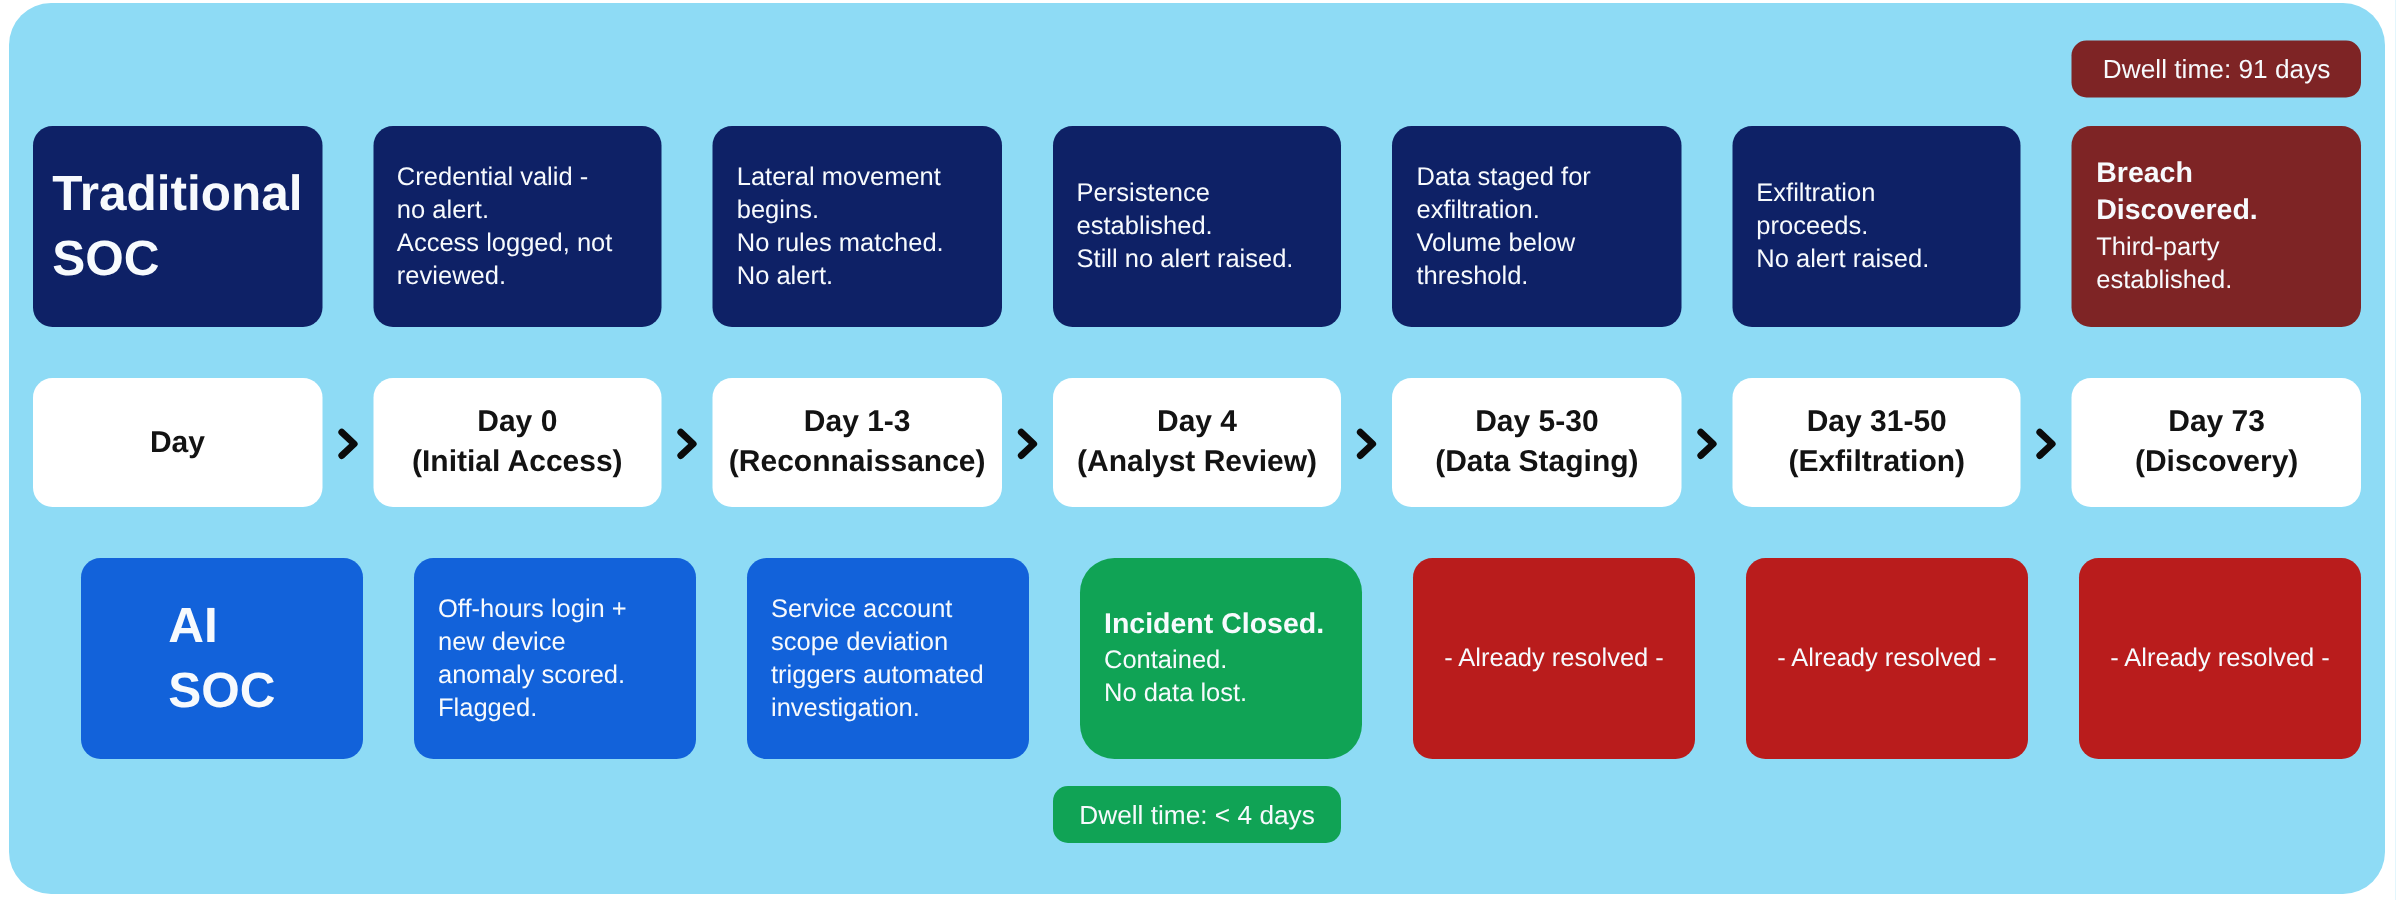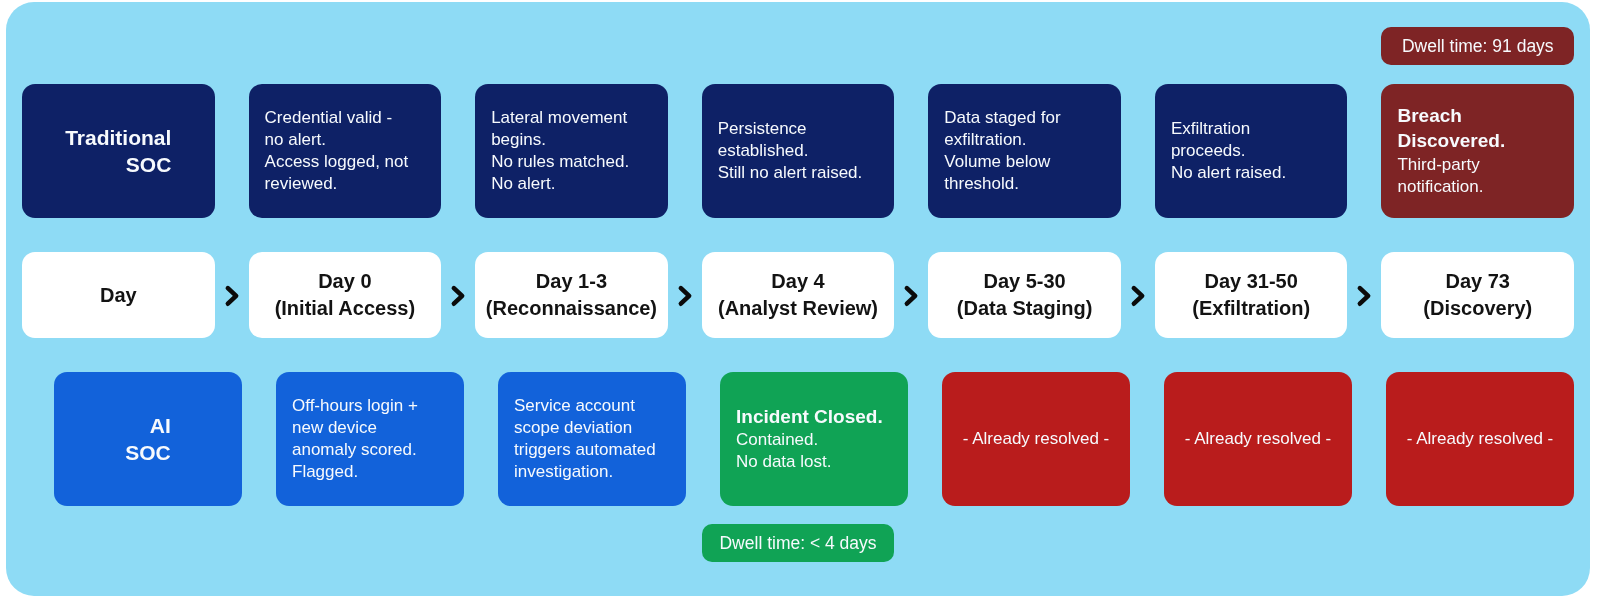--- a/index.html
+++ b/index.html
@@ -48,27 +48,27 @@
     justify-content: center;
     color: #f7fafd;
     font-size: 17px;
     line-height: 1.3;
     white-space: pre-line;
   }
   .navy   { background: #0e2166; }
   .maroon { background: #7e2425; }
   .blue   { background: #1262da; }
   .cyan   { background: #b91c1c; align-items: center; text-align: center; }
-  .green  { background: #10a355; }
+  .green  { background: #10a355; border-radius: 23px; }
 
   .header-box {
     align-items: center;
-    text-align: right;
+    text-align: left;
     font-weight: bold;
-    font-size: 21px;
+    font-size: 33px;
     line-height: 1.3;
   }
   .day-box {
     background: #ffffff;
     color: #131313;
     align-items: center;
     text-align: center;
     font-weight: bold;
     font-size: 20px;
     line-height: 1.35;
@@ -150,21 +150,21 @@
       <div class="box navy">Exfiltration
 proceeds.
 No alert raised.</div>
     </div>
     <div class="sep"></div>
     <div class="cell">
       <div class="box maroon">
         <div class="box-title">Breach
 Discovered.</div>
         <div>Third-party
-notification.</div>
+established.</div>
       </div>
     </div>
   </div>
 
   <div class="row day-row">
     <div class="cell">
       <div class="box day-box">Day</div>
     </div>
     <div class="sep">
       <svg class="chevron-icon" viewBox="0 0 24 24">

